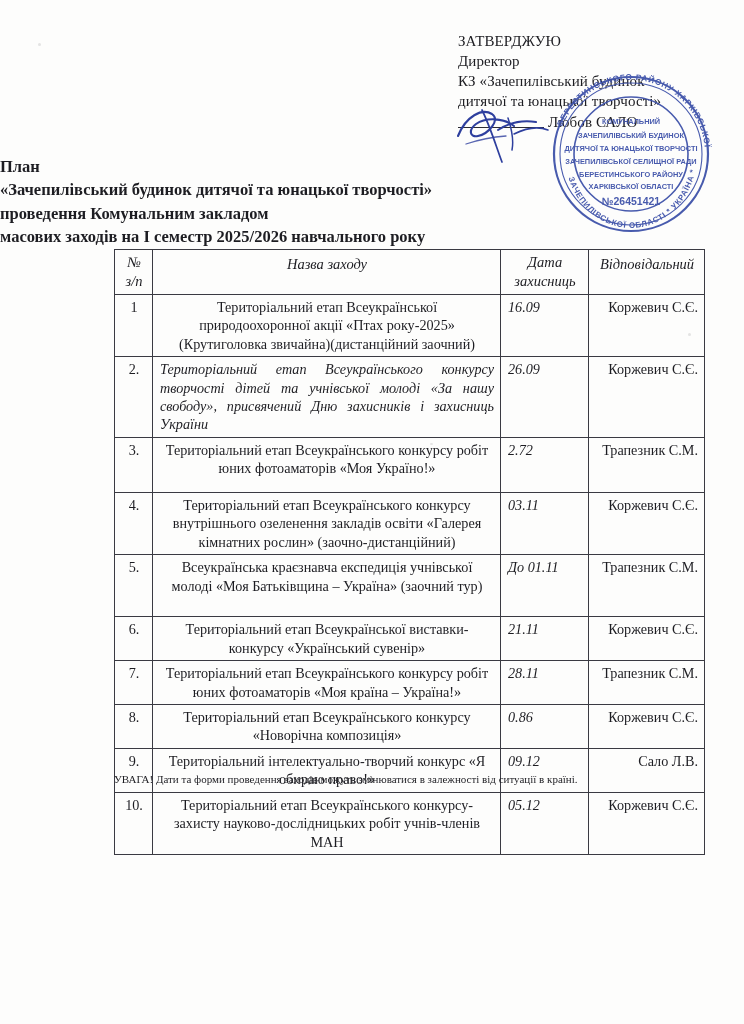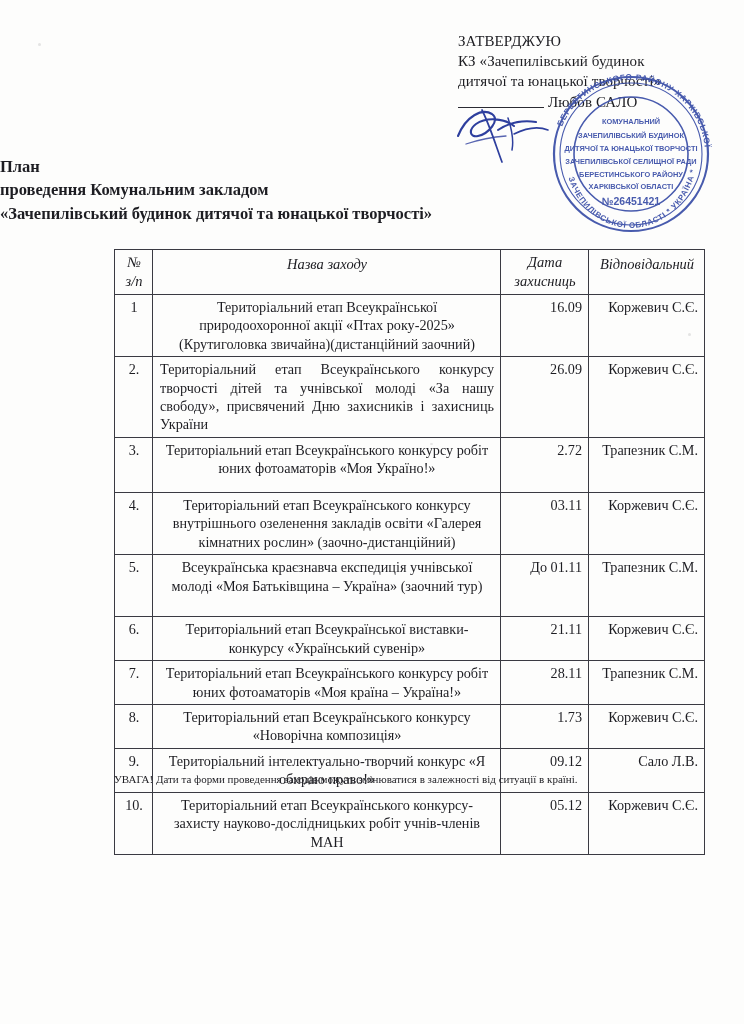--- a/index.html
+++ b/index.html
@@ -109,24 +109,24 @@
     font-style: italic;
     font-weight: bold;
     font-size: 14.5px;
     vertical-align: middle;
     padding-top: 2px;
     padding-bottom: 2px;
   }
   thead td.hname { padding-top: 5px; font-style: italic; }
 
   td.num  { text-align: center; padding-left: 0; padding-right: 0; }
-  td.date { text-align: right; padding-left: 0; padding-right: 0; }
+  td.date { text-align: left; padding-left: 0; padding-right: 0; font-style: italic; }
   td.resp { text-align: right; padding-left: 7px; }
   td.name { text-align: center; }
-  td.name.just { text-align: justify; text-align-last: left; }
+  td.name.just { text-align: justify; text-align-last: left; font-style: italic; }
 
   
   .note {
     position: absolute;
     left: 114px;
     top: 772px;
     width: 598px;
     font-size: 11px;
     line-height: 1.36;
     text-align: justify;
@@ -146,20 +146,21 @@
 
 <div class="page">
 
   <div class="speck" style="left:38px;  top:43px;  width:3px; height:3px;"></div>
   <div class="speck" style="left:13px;  top:192px; width:4px; height:3px;"></div>
   <div class="speck" style="left:688px; top:333px; width:3px; height:3px;"></div>
   <div class="speck" style="left:430px; top:443px; width:3px; height:2px;"></div>
 
   <div class="approval">
     <div class="approval-line">ЗАТВЕРДЖУЮ</div>
+    <div class="approval-line">Директор</div>
     <div class="approval-line">КЗ «Зачепилівський будинок</div>
     <div class="approval-line">дитячої та юнацької творчості»</div>
     <div class="sign-row">
       <span class="sign-rule"></span>
       <span class="sign-name">Любов САЛО</span>
     </div>
   </div>
 
   <svg class="signature" viewBox="0 0 140 66">
     <g fill="none" stroke="#2e3f9e" stroke-linecap="round" stroke-linejoin="round">
@@ -196,22 +197,23 @@
         <text x="86" y="96">ЗАЧЕПИЛІВСЬКОЇ СЕЛИЩНОЇ РАДИ</text>
         <text x="86" y="109">БЕРЕСТИНСЬКОГО РАЙОНУ</text>
         <text x="86" y="121">ХАРКІВСЬКОЇ ОБЛАСТІ</text>
         <text x="86" y="137" font-size="10.5">№26451421</text>
       </g>
     </g>
   </svg>
 
   <div class="title-block">
     <div class="t1">План</div>
+    <div>«Зачепилівський будинок дитячої та юнацької творчості»</div>
     <div>проведення Комунальним закладом</div>
-    <div>«Зачепилівський будинок дитячої та юнацької творчості»</div>
+    <div>масових заходів на I семестр 2025/2026 навчального року</div>
   </div>
 
   <table class="plan">
     <colgroup>
       <col class="c-num">
         <col class="c-name">
         <col class="c-date">
         <col class="c-resp">
     </colgroup>
     <thead>
@@ -267,21 +269,21 @@
       </tr>
       <tr style="height:38px">
         <td class="num">7.</td>
         <td class="name">Територіальний етап Всеукраїнського конкурсу робіт юних фотоаматорів «Моя країна – Україна!»</td>
         <td class="date">28.11</td>
         <td class="resp">Трапезник С.М.</td>
       </tr>
       <tr style="height:36px">
         <td class="num">8.</td>
         <td class="name">Територіальний етап Всеукраїнського конкурсу «Новорічна композиція»</td>
-        <td class="date">1.73</td>
+        <td class="date">0.86</td>
         <td class="resp">Коржевич С.Є.</td>
       </tr>
       <tr style="height:36px">
         <td class="num">9.</td>
         <td class="name">Територіальний інтелектуально-творчий конкурс «Я обираю право!»</td>
         <td class="date">09.12</td>
         <td class="resp">Сало Л.В.</td>
       </tr>
       <tr style="height:55px">
         <td class="num">10.</td>

